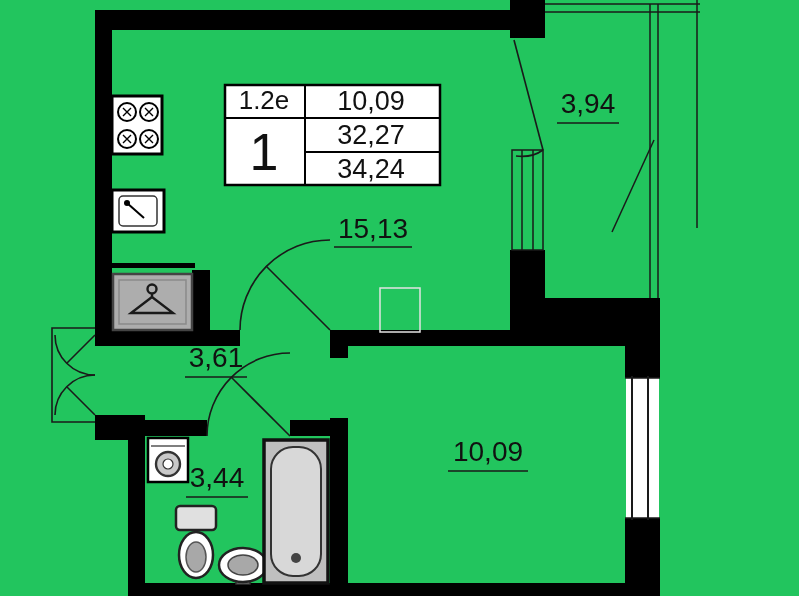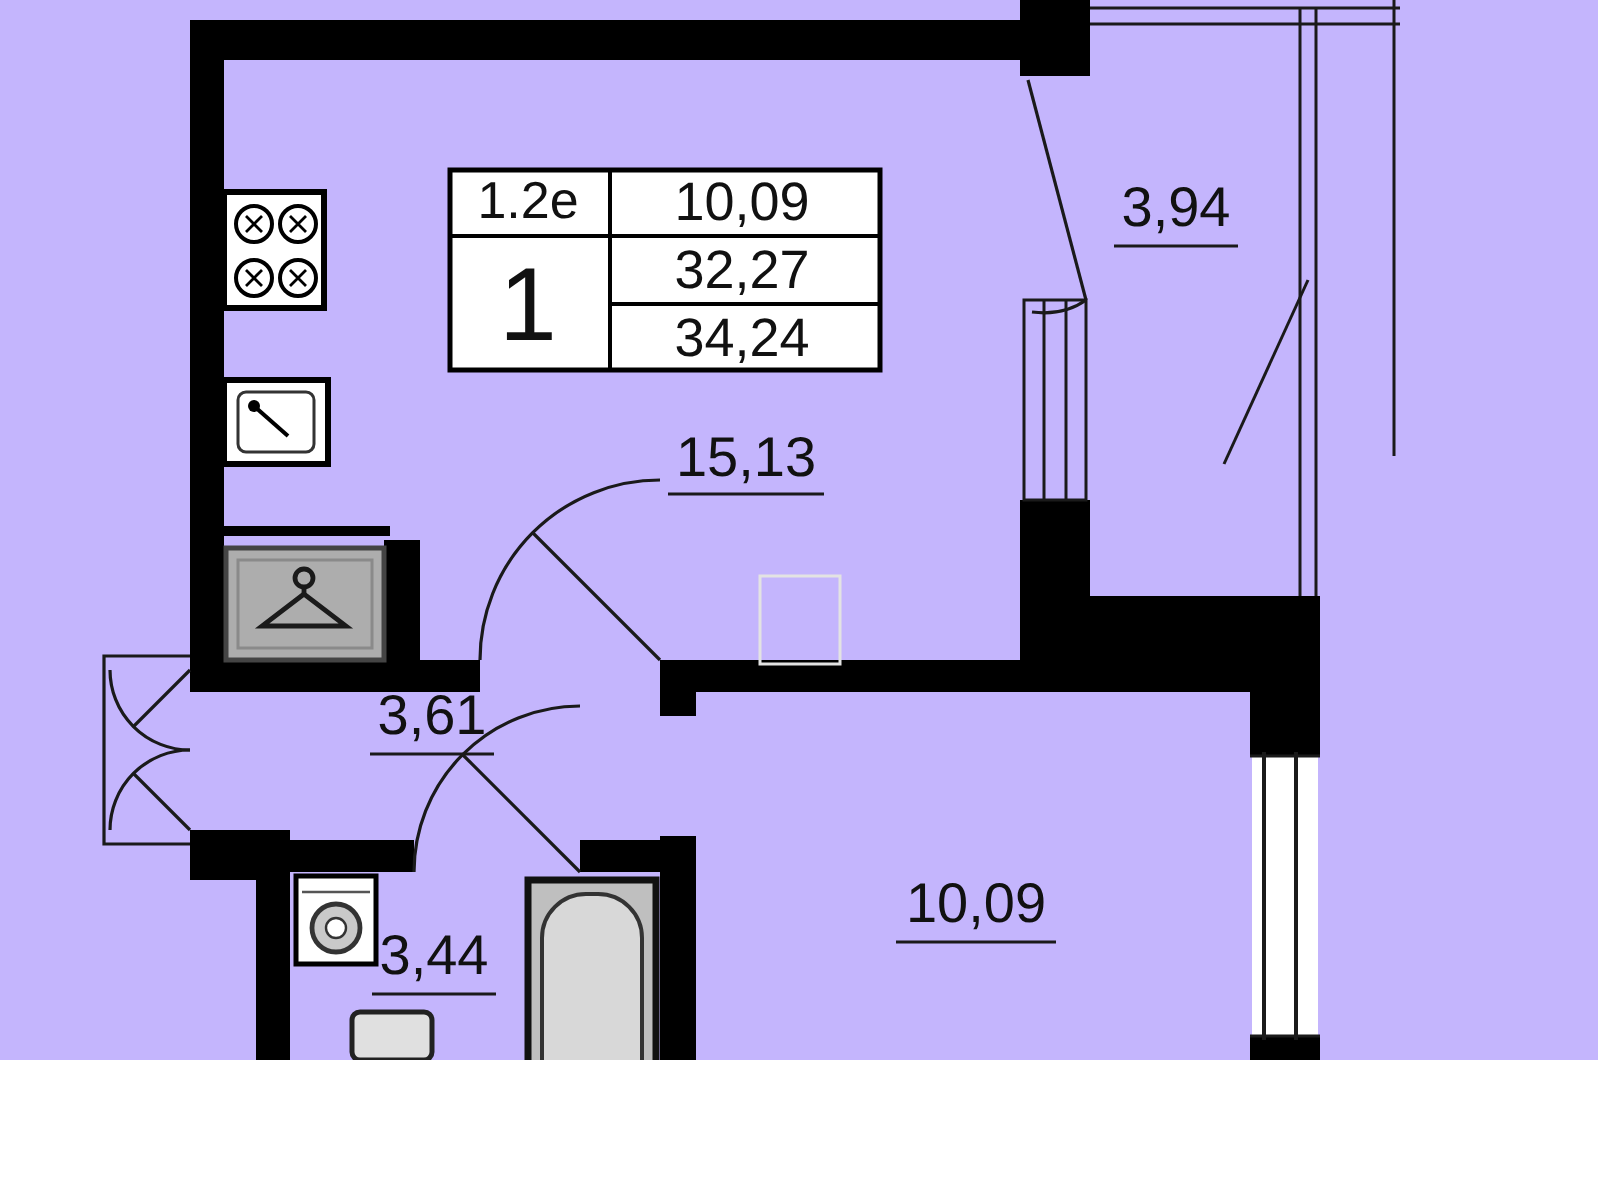--- a/index.html
+++ b/index.html
@@ -1,16 +1,16 @@
 <!DOCTYPE html>
 <html><head>
 <meta charset="utf-8">
 <style>
   html,body{margin:0;padding:0;background:#fff;}
-  #canvas{position:relative;width:799px;height:530px;background:#c4b5fd;overflow:hidden;}
+  #canvas{position:relative;width:799px;height:596px;background:#22c55e;overflow:hidden;}
   svg{position:absolute;left:0;top:0;}
   .wall{fill:#000;stroke:none;}
   .thin{stroke:#1a1a1a;stroke-width:1.5;fill:none;}
   .thin2{stroke:#1a1a1a;stroke-width:2;fill:none;}
   .door{stroke:#1a1a1a;stroke-width:1.6;fill:none;}
   .ul{stroke:#1a1a1a;stroke-width:1.6;}
   text{font-family:"Liberation Sans",sans-serif;fill:#111;text-anchor:middle;}
   .room-label{font-size:28px;}
   .tb{font-size:27px;}
   .tb-small{font-size:26px;}

